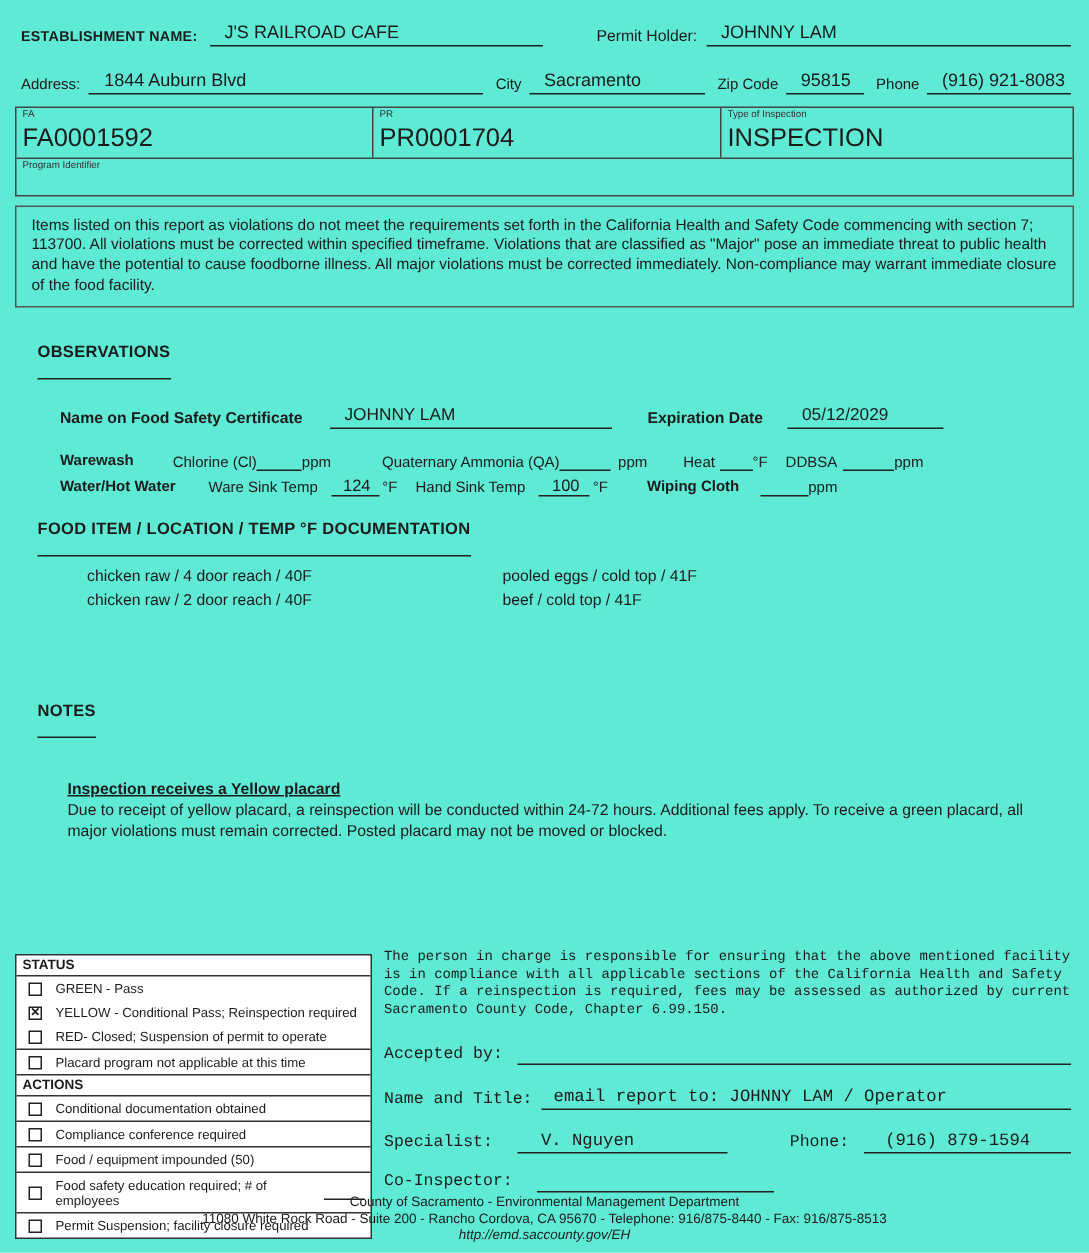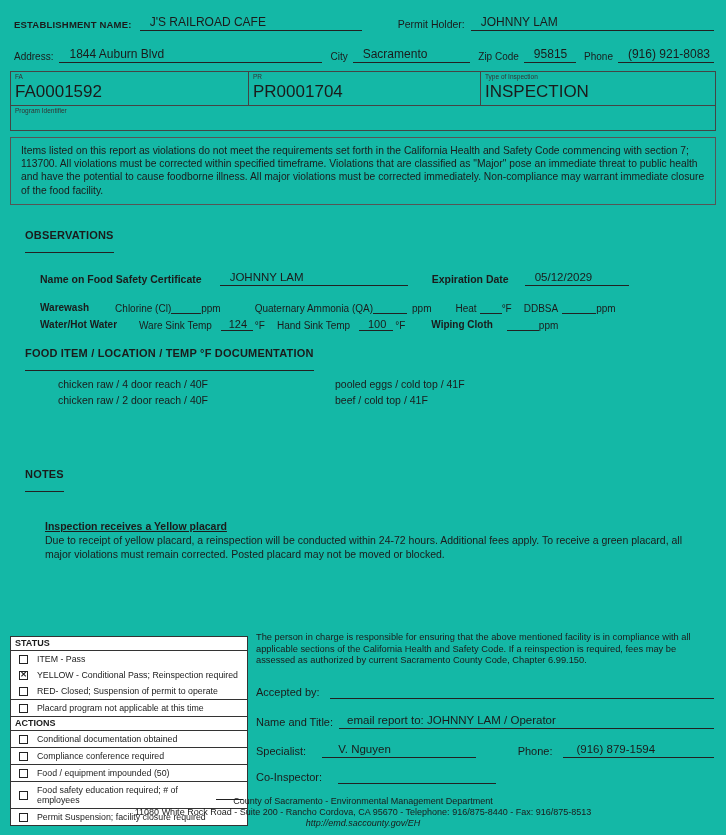--- a/index.html
+++ b/index.html
@@ -2,21 +2,21 @@
 <html><head>
 <meta charset="utf-8">
 <style>
   * { margin:0; padding:0; box-sizing:border-box; }
   html,body { background:#fff; }
   body {
     width:726px; height:835px;
     font-family:"Liberation Sans", sans-serif;
     color:#1b1b1b; position:relative; overflow:hidden;
   }
-  .page { position:relative; width:726px; height:835px; background:#14b8a6; }
+  .page { position:relative; width:726px; height:835px; background:#5eead4; }
 
   
   .hrow { display:flex; align-items:flex-end; margin:0 12px 0 14px; }
   .row1 { padding-top:12px; }
   .row2 { margin-top:13px; }
   .lbl  { font-size:10px; white-space:nowrap; padding-bottom:1px; }
   .lbl.b { font-weight:bold; font-size:9.5px; letter-spacing:.2px; }
   .fld { border-bottom:1.2px solid #222; display:inline-block; min-height:15px;
          padding:0 4px 0 10px; white-space:nowrap; }
   .fv  { font-size:12px; }
@@ -85,21 +85,21 @@
           border:1.5px solid #333; background:#fff; }
   .sbox-h { font-weight:bold; font-size:9px; padding:1px 4px 2px; }
   .bt { border-top:1px solid #333; }
   .cbrow { display:flex; align-items:center; padding:3px 4px 3px 8px; font-size:8.8px; }
   .cb { width:9px; height:9px; border:1.2px solid #222; flex:none;
         display:inline-flex; align-items:center; justify-content:center; margin-right:9px; }
   .cbmark { font-size:8px; font-weight:bold; line-height:1; }
   .emp-line { display:inline-block; border-bottom:1px solid #222; width:28px;
               height:9px; margin-left:auto; }
 
-  .rightcol { position:absolute; left:256px; right:12px; top:0; }
+  .rightcol { position:absolute; left:256px; right:12px; top:0;font-family:Liberation Mono, monospace; }
   .comp { font-size:9.3px; line-height:11.6px; }
   .sigrow { display:flex; align-items:flex-end; }
   .siglbl { font-size:11px; white-space:nowrap; padding-bottom:1px; }
   .sigfld { border-bottom:1.2px solid #222; min-height:15px; padding:0 4px; white-space:nowrap; }
   .sfv { font-size:11.5px; }
   .r-accept { margin-top:17px; }
   .r-accept .sigfld { flex:1; margin-left:10px; }
   .r-name { margin-top:11px; }
   .r-name .sigfld { flex:1; margin-left:6px; padding-left:8px; }
   .r-spec { margin-top:10px; }
@@ -229,21 +229,21 @@
 
   <div class="bottom">
 
     <div class="sbox">
       <div class="sbox-h">STATUS</div>
       <div class="bt">
         <div class="cbrow">
           <span class="cb">
               <span class="cbmark"></span>
             </span>
-          <span>ITEM - Pass</span>
+          <span>GREEN - Pass</span>
         </div>
         <div class="cbrow">
           <span class="cb">
               <span class="cbmark">✕</span>
             </span>
           <span>YELLOW - Conditional Pass; Reinspection required</span>
         </div>
         <div class="cbrow">
           <span class="cb">
               <span class="cbmark"></span>

